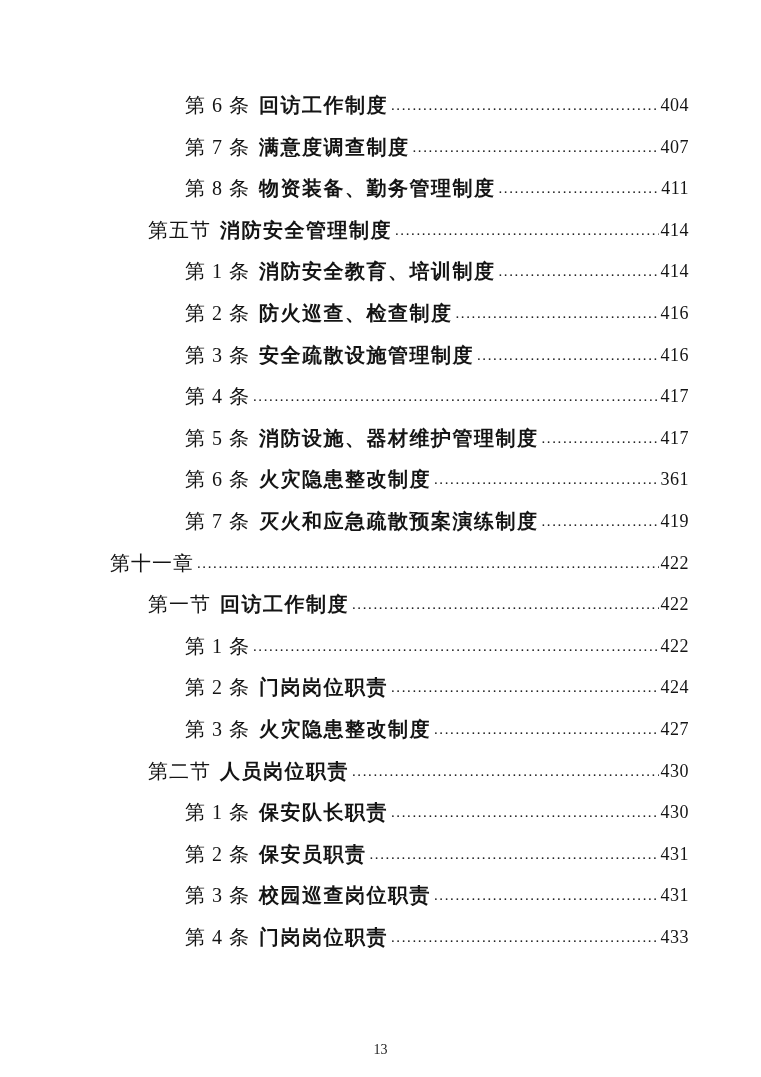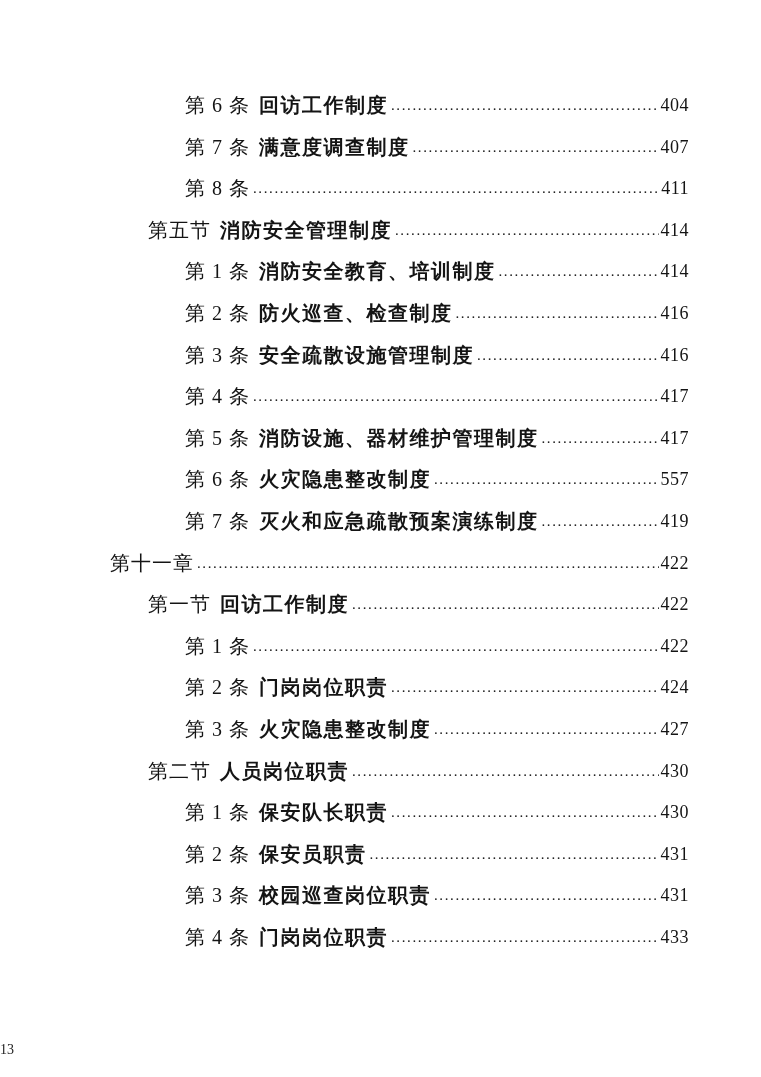--- a/index.html
+++ b/index.html
@@ -57,21 +57,21 @@
   }
   .toc-page {
     flex: 0 0 auto;
     font-size: 18px;
     letter-spacing: 0.5px;
   }
   .page-footer {
     position: absolute;
     top: 1042px;
     left: 0; right: 0;
-    text-align: left;
+    text-align: center;
     font-size: 14px;
     color: #222222;
   }
 </style>
 </head>
 <body>
 
 <div class="toc">
     <div class="toc-row lvl-article">
     <span class="toc-label">第 6 条</span>
@@ -80,20 +80,21 @@
     <span class="toc-page">404</span>
   </div>
     <div class="toc-row lvl-article">
     <span class="toc-label">第 7 条</span>
     <span class="toc-title">满意度调查制度</span>
     <span class="toc-dots" aria-hidden="true">............................................................................................................................................................................................................................</span>
     <span class="toc-page">407</span>
   </div>
     <div class="toc-row lvl-article">
     <span class="toc-label">第 8 条</span>
+    <span class="toc-title">物资装备、勤务管理制度</span>
     <span class="toc-dots" aria-hidden="true">............................................................................................................................................................................................................................</span>
     <span class="toc-page">411</span>
   </div>
     <div class="toc-row lvl-section">
     <span class="toc-label">第五节</span>
     <span class="toc-title">消防安全管理制度</span>
     <span class="toc-dots" aria-hidden="true">............................................................................................................................................................................................................................</span>
     <span class="toc-page">414</span>
   </div>
     <div class="toc-row lvl-article">
@@ -122,21 +123,21 @@
     <div class="toc-row lvl-article">
     <span class="toc-label">第 5 条</span>
     <span class="toc-title">消防设施、器材维护管理制度</span>
     <span class="toc-dots" aria-hidden="true">............................................................................................................................................................................................................................</span>
     <span class="toc-page">417</span>
   </div>
     <div class="toc-row lvl-article">
     <span class="toc-label">第 6 条</span>
     <span class="toc-title">火灾隐患整改制度</span>
     <span class="toc-dots" aria-hidden="true">............................................................................................................................................................................................................................</span>
-    <span class="toc-page">557</span>
+    <span class="toc-page">361</span>
   </div>
     <div class="toc-row lvl-article">
     <span class="toc-label">第 7 条</span>
     <span class="toc-title">灭火和应急疏散预案演练制度</span>
     <span class="toc-dots" aria-hidden="true">............................................................................................................................................................................................................................</span>
     <span class="toc-page">419</span>
   </div>
     <div class="toc-row lvl-chapter">
     <span class="toc-label">第十一章</span>
     <span class="toc-dots" aria-hidden="true">............................................................................................................................................................................................................................</span>

